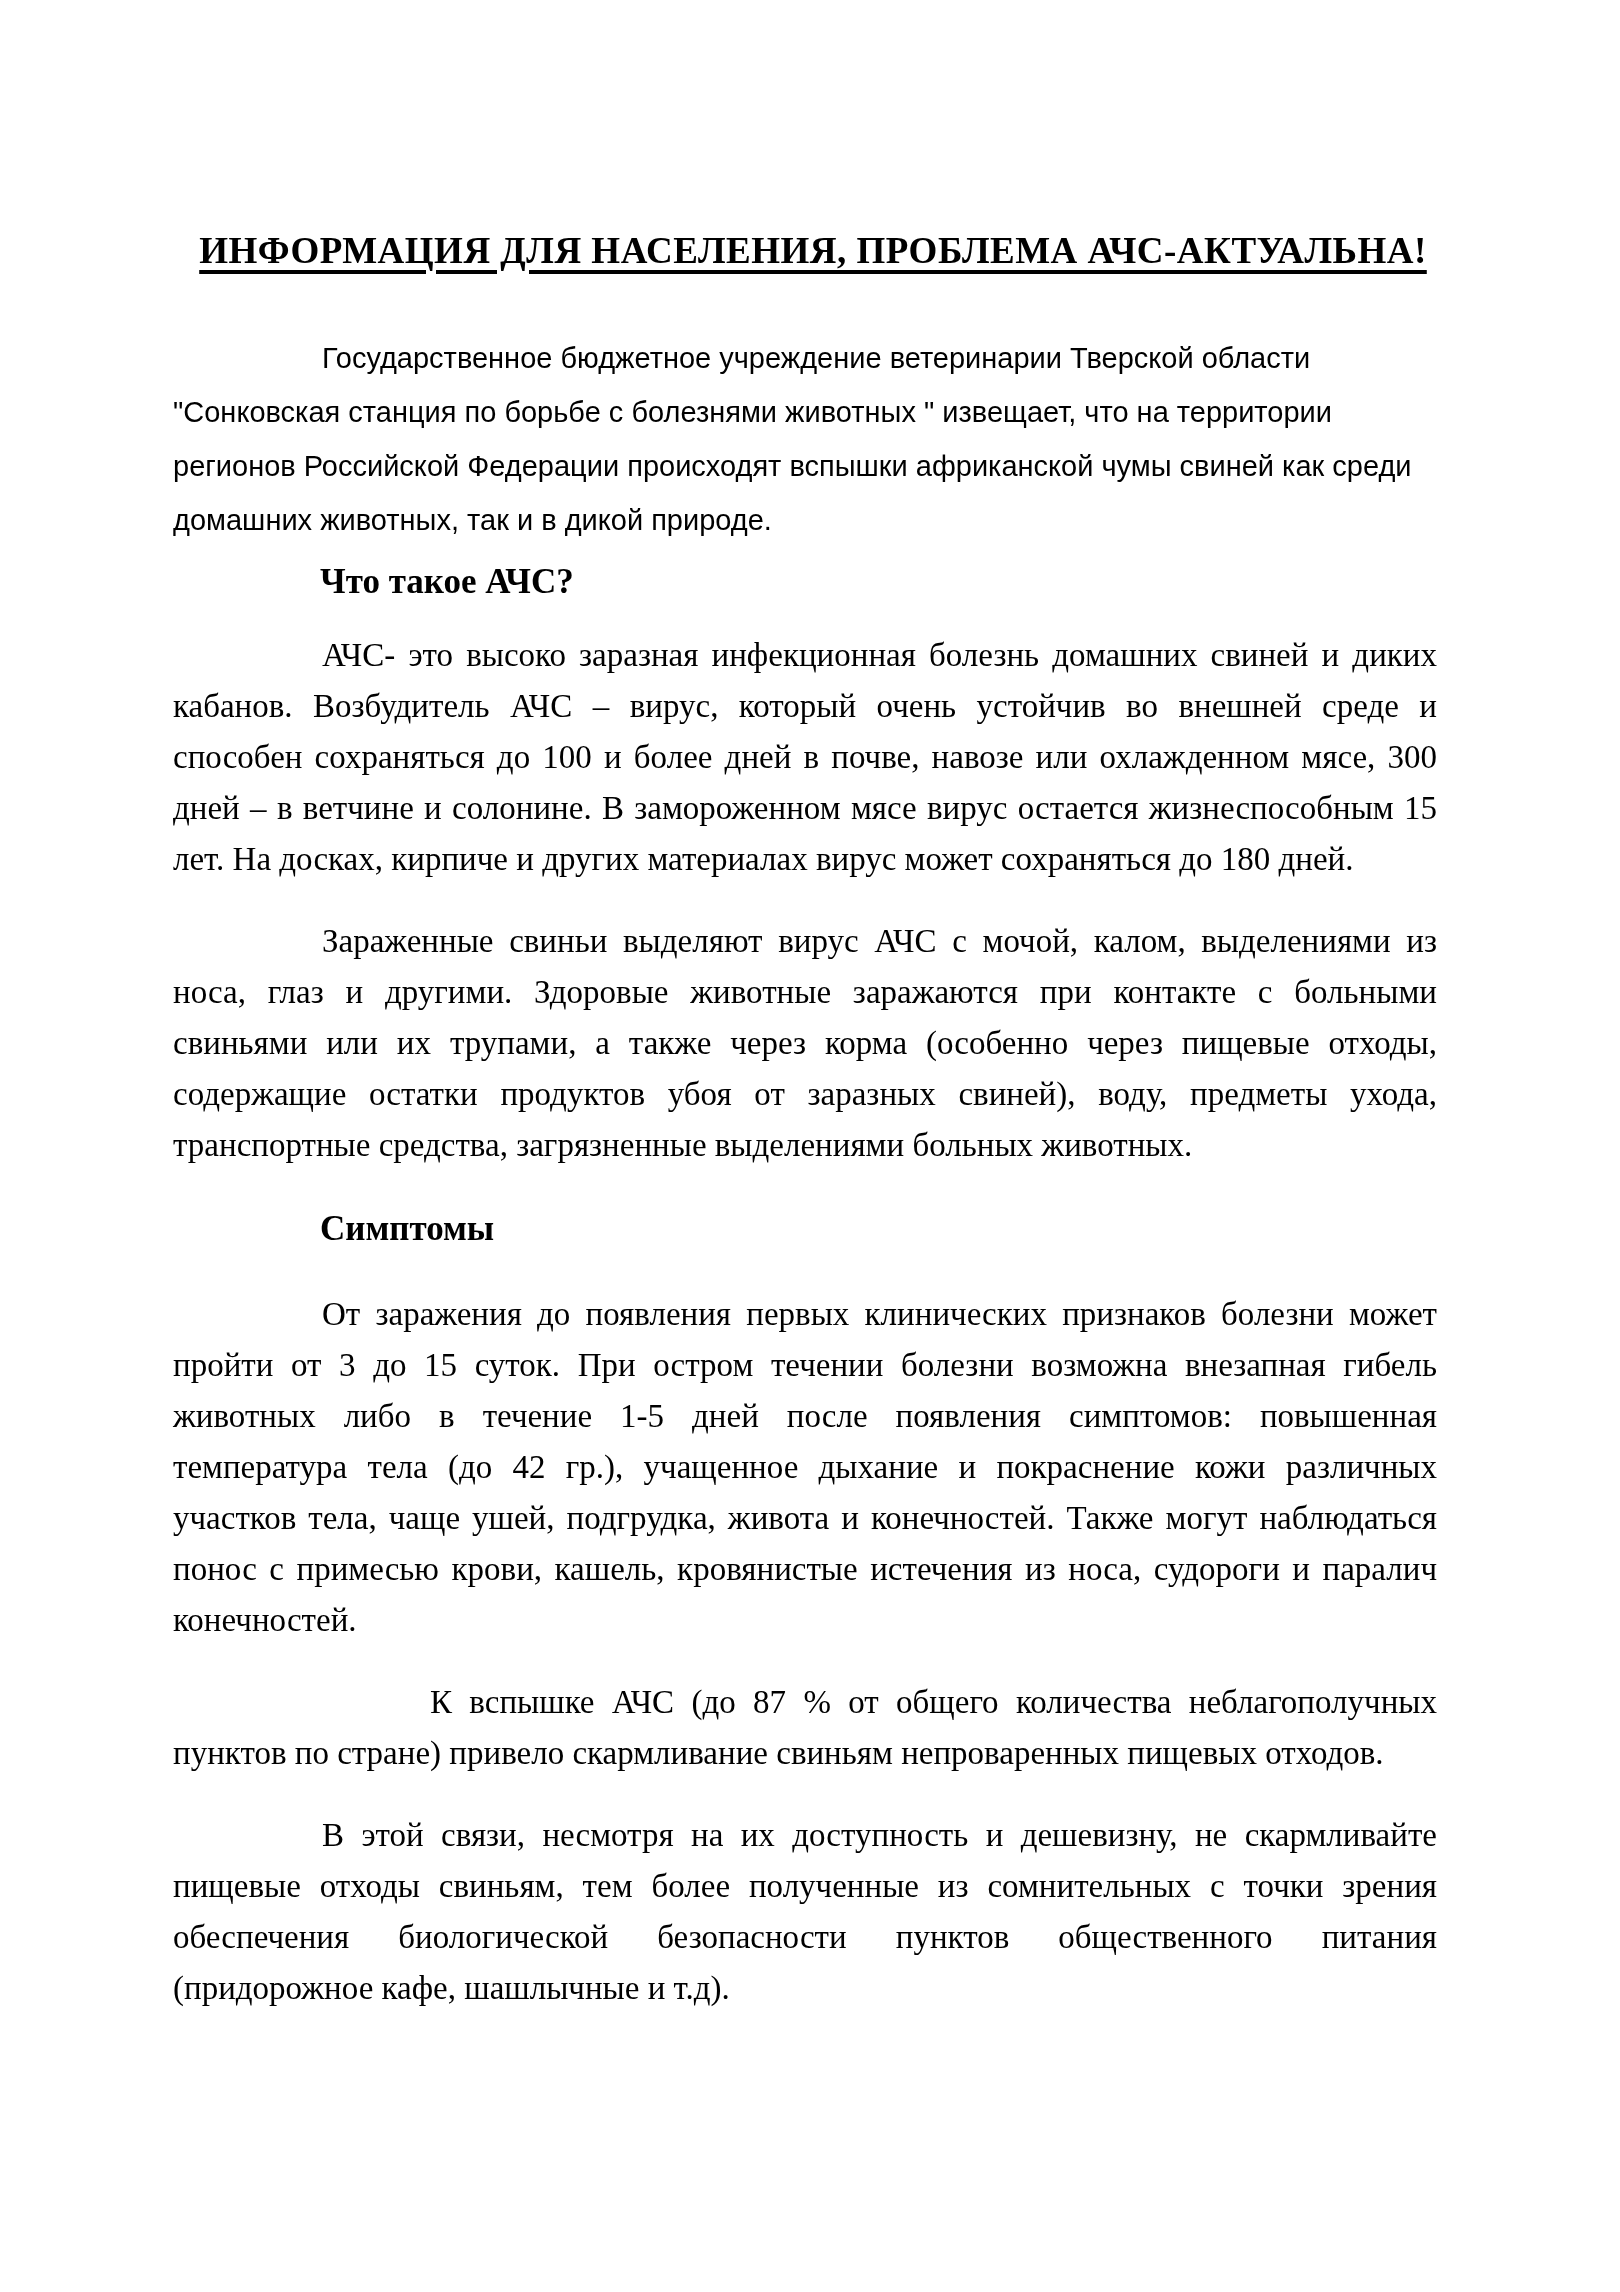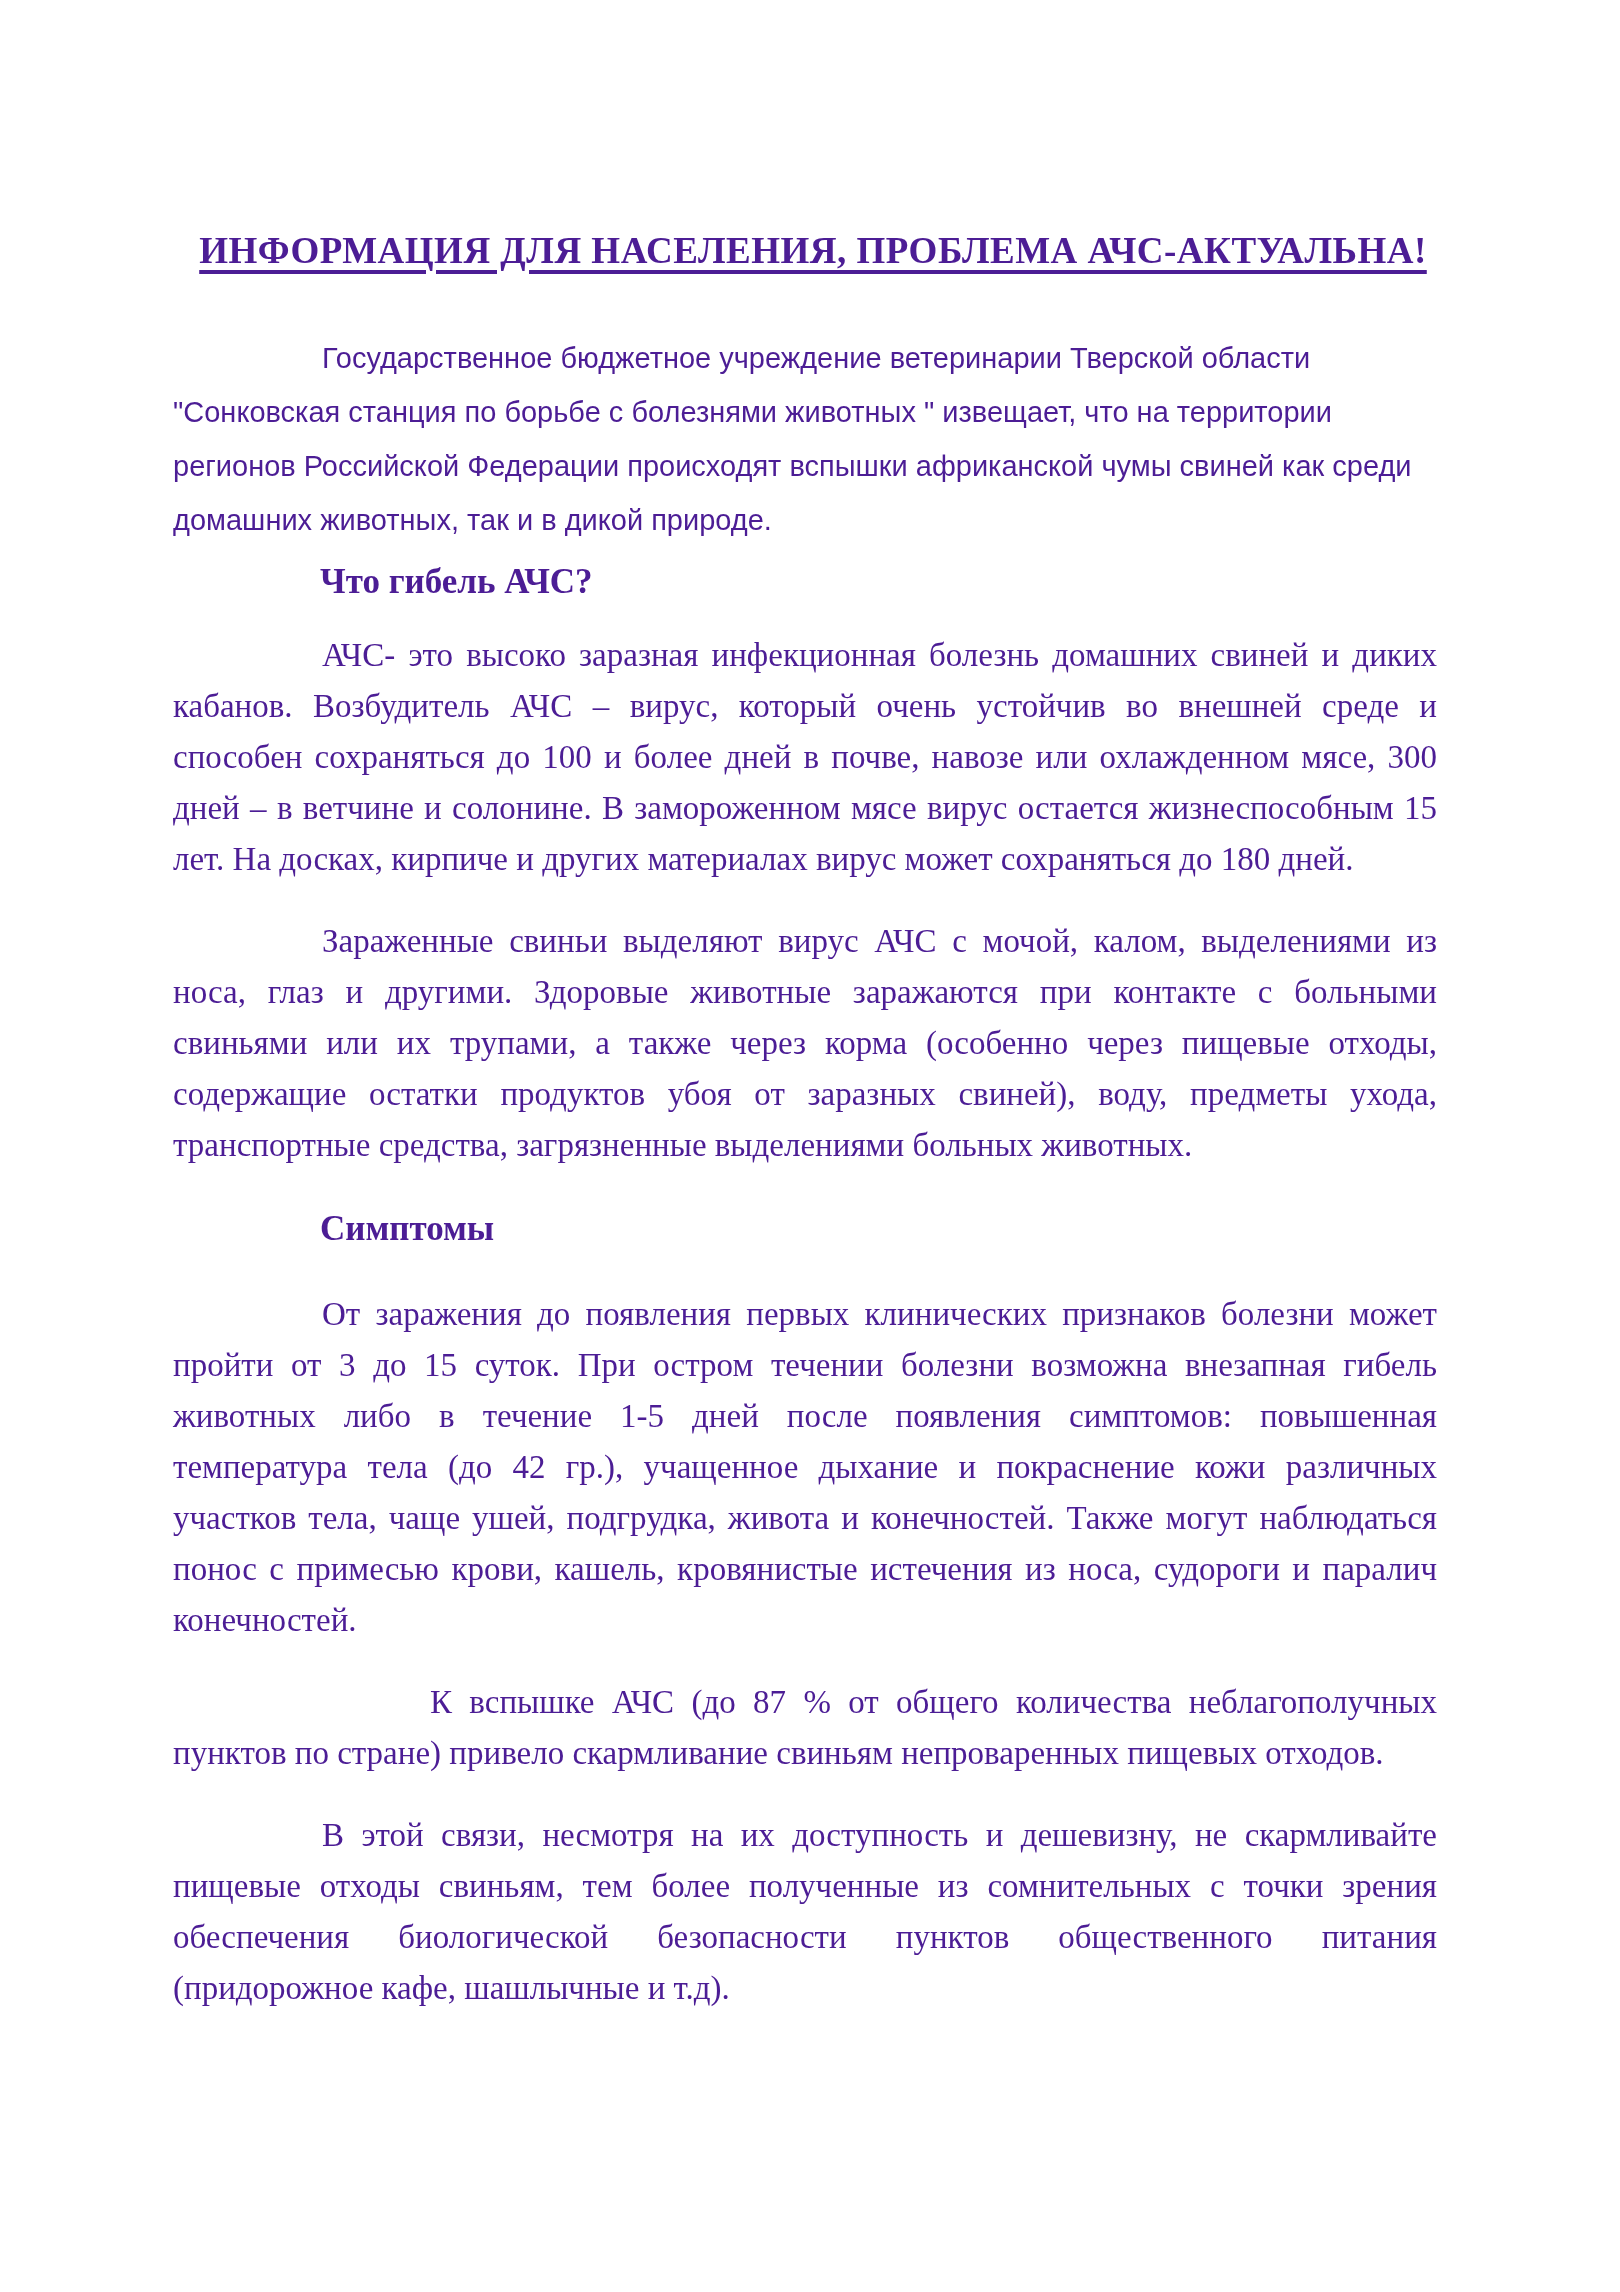--- a/index.html
+++ b/index.html
@@ -6,21 +6,21 @@
     margin: 0;
     padding: 0;
     background: #ffffff;
   }
   .page {
     position: relative;
     width: 1620px;
     height: 2293px;
     box-sizing: border-box;
     background: #ffffff;
-    color: #4c1d95;
+    color: #000000;
     padding: 228px 167px 78px 173px;
     overflow: hidden;
   }
   .doc-title {
     font-family: "Liberation Serif", "DejaVu Serif", serif;
     font-weight: bold;
     font-size: 37px;
     line-height: 1.25;
     letter-spacing: 0.5px;
     text-align: center;
@@ -66,21 +66,21 @@
 </style>
 </head>
 <body>
 
 <div class="page">
 
   <h1 class="doc-title">ИНФОРМАЦИЯ ДЛЯ НАСЕЛЕНИЯ, ПРОБЛЕМА АЧС-АКТУАЛЬНА!</h1>
 
   <p class="intro-para">Государственное бюджетное учреждение ветеринарии Тверской области "Сонковская станция по борьбе с болезнями животных " извещает, что на территории регионов Российской Федерации происходят вспышки африканской чумы свиней как среди домашних животных, так и в дикой природе.</p>
 
-  <h2 class="doc-heading">Что гибель АЧС?</h2>
+  <h2 class="doc-heading">Что такое АЧС?</h2>
 
   <p class="body-para">АЧС- это высоко заразная инфекционная болезнь домашних свиней и диких кабанов. Возбудитель АЧС – вирус, который очень устойчив во внешней среде и способен сохраняться до 100 и более дней в почве, навозе или охлажденном мясе, 300 дней – в ветчине и солонине. В замороженном мясе вирус остается жизнеспособным 15 лет. На досках, кирпиче и других материалах вирус может сохраняться до 180 дней.</p>
 
   <p class="body-para">Зараженные свиньи выделяют вирус АЧС с мочой, калом, выделениями из носа, глаз и другими. Здоровые животные заражаются при контакте с больными свиньями или их трупами, а также через корма (особенно через пищевые отходы, содержащие остатки продуктов убоя от заразных свиней), воду, предметы ухода, транспортные средства, загрязненные выделениями больных животных.</p>
 
   <h2 class="doc-heading symptoms">Симптомы</h2>
 
   <p class="body-para">От заражения до появления первых клинических признаков болезни может пройти от 3 до 15 суток. При остром течении болезни возможна внезапная гибель животных либо в течение 1-5 дней после появления симптомов: повышенная температура тела (до 42 гр.), учащенное дыхание и покраснение кожи различных участков тела, чаще ушей, подгрудка, живота и конечностей. Также могут наблюдаться понос с примесью крови, кашель, кровянистые истечения из носа, судороги и паралич конечностей.</p>
 
   <p class="body-para big-indent">К вспышке АЧС (до 87 % от общего количества неблагополучных пунктов по стране) привело скармливание свиньям непроваренных пищевых отходов.</p>

